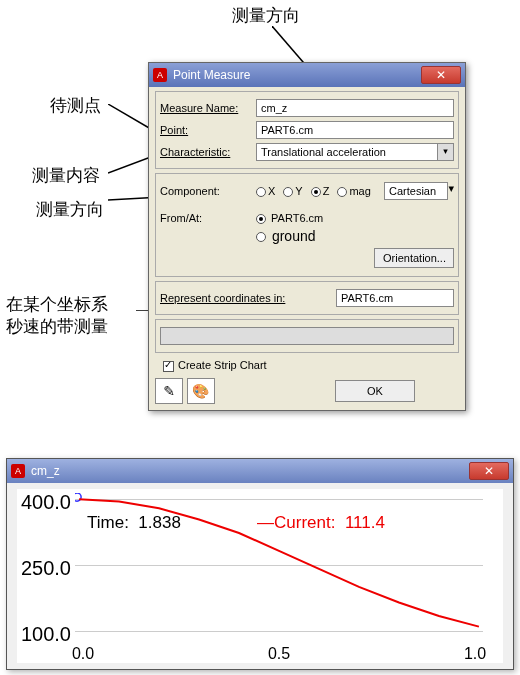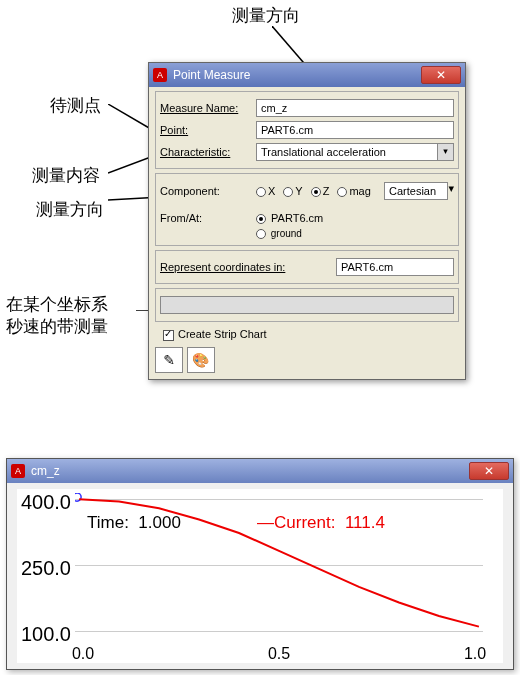--- a/index.html
+++ b/index.html
@@ -313,22 +313,25 @@
             <div class="field">Cartesian</div>
             <div class="drop">▾</div>
           </div>
         </div>
       </div>
       <div style="height:6px;"></div>
       <div class="row" style="align-items:flex-start; height:auto;">
         <div class="label-noline">From/At:</div>
         <div style="flex:1;">
           <div style="font-size:11px; margin-bottom:4px;"><span class="radio checked"></span> <span>PART6.cm</span></div>
-          <div style="font-size:10px;"><span class="radio"></span> <span>ground</span></div>
-        </div>
+          <div style="font-size:14px;"><span class="radio"></span> <span>ground</span></div>
+        </div>
+      </div>
+      <div class="row" style="justify-content:flex-end; height:24px;">
+        <div class="btn" style="width:80px;">Orientation...</div>
       </div>
     </div>
 
     <div class="group">
       <div class="row">
         <div class="label" style="width:176px;">Represent coordinates in:</div>
         <div class="field txt">PART6.cm</div>
       </div>
     </div>
 
@@ -343,20 +346,21 @@
     </div>
 
     <div class="footer-row">
       <div class="icon-btn">
           <span>✎</span>
         </div>
       <div class="icon-btn">
           <span>🎨</span>
         </div>
       <div class="spacer"></div>
+      <div class="ok-btn">OK</div>
       <div style="width:40px;"></div>
     </div>
 
   </div>
 </div>
 
 <div class="chart-window">
   <div class="titlebar">
     <div class="app-icon">A</div>
     <div class="title">cm_z</div>
@@ -374,19 +378,19 @@
     <div class="x-tick" style="left:66px;">0.0</div>
     <div class="x-tick" style="left:262px;">0.5</div>
     <div class="x-tick" style="left:458px;">1.0</div>
 
     <svg class="chart-svg" viewBox="0 0 400 140" preserveAspectRatio="none">
       <circle cx="2" cy="4" r="4" fill="none" stroke="#33f" stroke-width="1.5"></circle>
       <path id="series-path" fill="none" stroke="#e00" stroke-width="2" d="M4.0 6.2 L43.2 8.4 L82.4 15.0 L121.6 26.0 L160.8 39.2 L200.0 56.8 L239.2 74.4 L278.4 92.0 L317.6 107.4 L356.8 120.6 L396.0 131.0 "></path>
     </svg>
 
     <div class="legend-time" style="left:70px; top:24px;">
-      <span>Time:</span>&nbsp;&nbsp;<span>1.000</span>
+      <span>Time:</span>&nbsp;&nbsp;<span>1.838</span>
     </div>
     <div class="legend-current" style="left:240px; top:24px;">
       <span>—Current:</span>&nbsp;&nbsp;<span>111.4</span>
     </div>
   </div>
 </div>
 
 </body></html>

